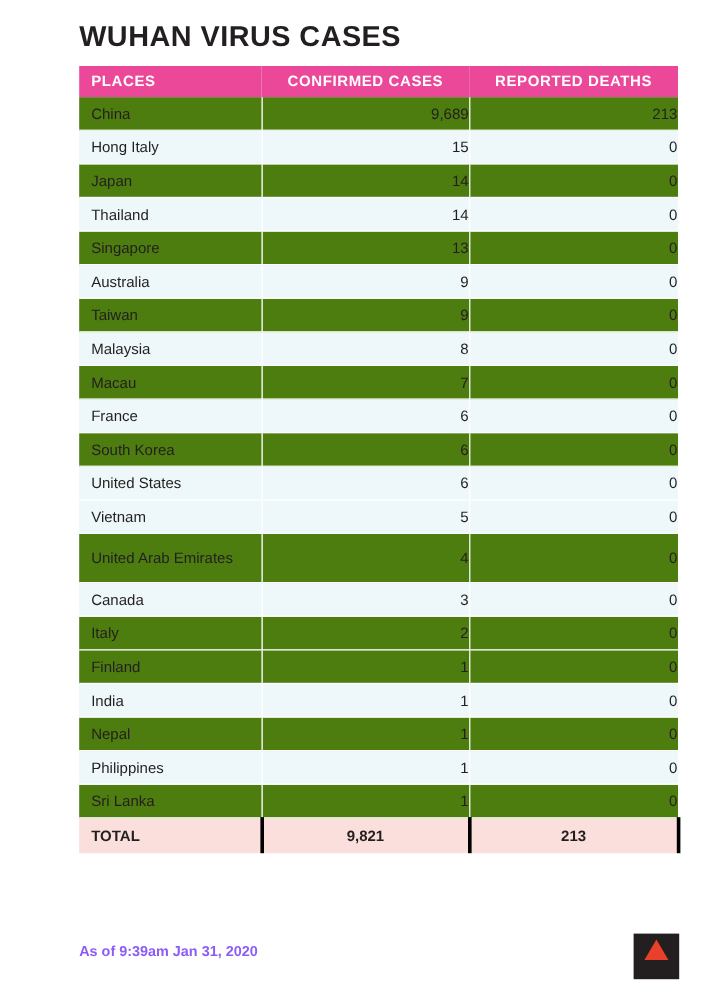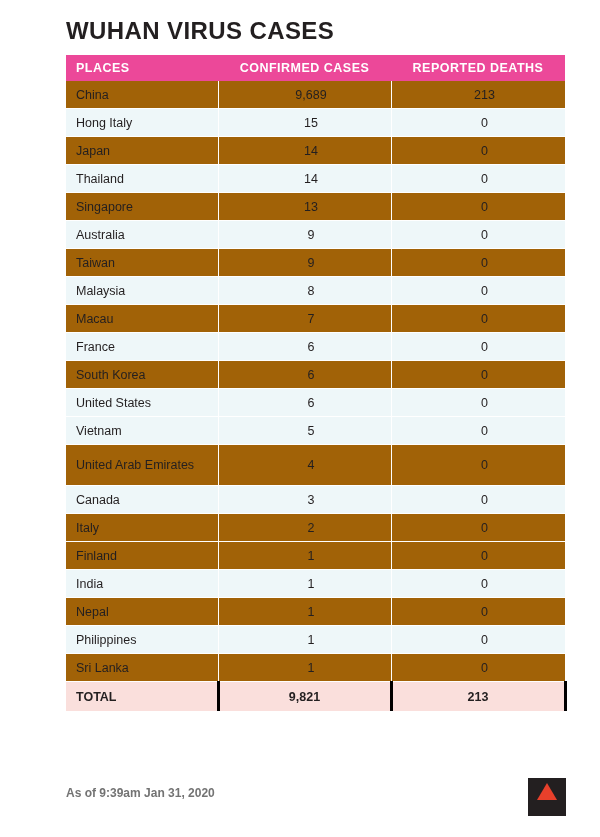--- a/index.html
+++ b/index.html
@@ -66,24 +66,24 @@
     border-right: 1px solid #ffffff;
     padding: 0;
     vertical-align: middle;
   }
   table.data tbody td.place {
     padding-left: 10px;
     text-align: left;
     line-height: 14px;
   }
   table.data tbody td.num {
-    text-align: center;
+    text-align: right;
     padding-left: 13px;
   }
-  table.data tbody tr.odd td { background: #a16207; }
+  table.data tbody tr.odd td { background: #4d7c0f; }
   table.data tbody tr.even td { background: #eef7f9; }
   table.data tbody tr.two-line td { height: 40px; }
 
   table.data tfoot td {
     height: 29px;
     background: #fadfdc;
     font-size: 12.5px;
     font-weight: bold;
     color: #231f20;
     border-right: 3px solid #000000;
@@ -94,21 +94,21 @@
     text-align: left;
   }
   table.data tfoot td.num { text-align: center; }
 
   .footnote {
     position: absolute;
     left: 50px;
     top: 786px;
     font-size: 12px;
     font-weight: bold;
-    color: #737373;
+    color: #8b5cf6;
   }
   .logo {
     position: absolute;
     left: 512px;
     top: 778px;
     width: 38px;
     height: 38px;
   }
   .logo .logo-box {
     position: absolute;

